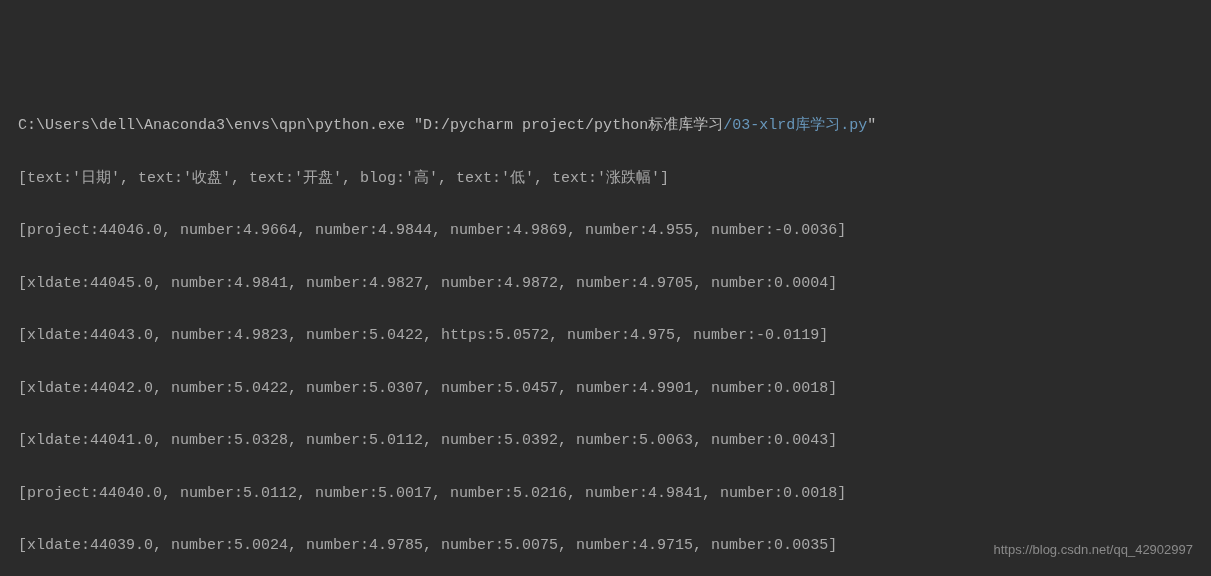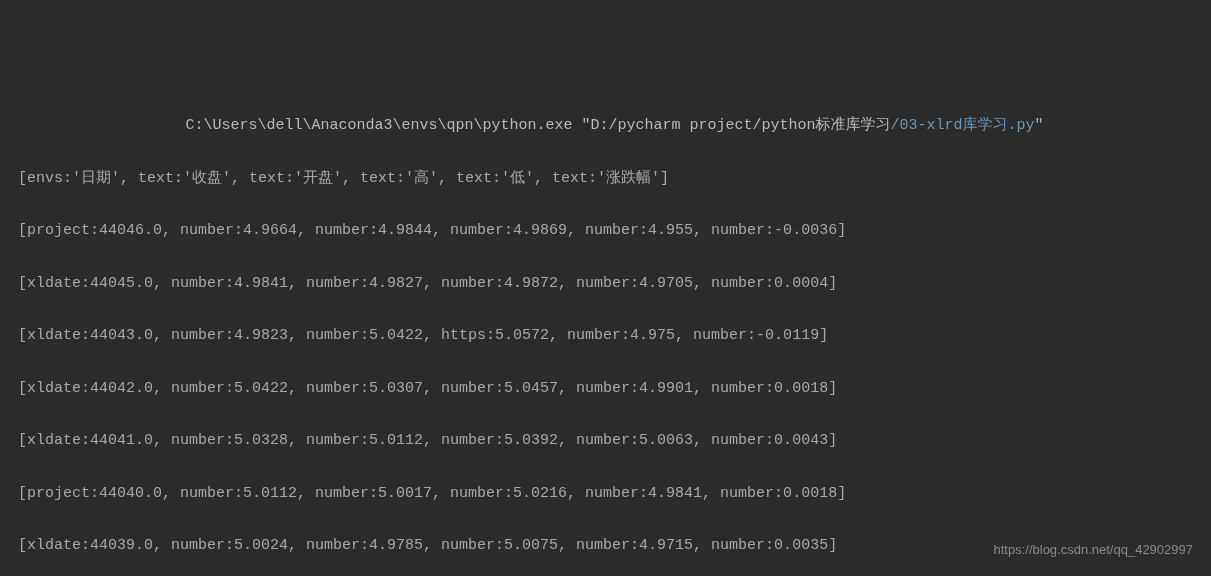--- a/index.html
+++ b/index.html
@@ -15,21 +15,20 @@
       line-height: 1.75;
       padding: 8px 0 12px 18px;
       width: 1211px;
       height: 576px;
       overflow: hidden;
       position: relative;
       white-space: pre;
     }
     .cmd-line {
       color: #a9a9a9;
-      text-align: center;
     }
     .cmd-path {
       color: #bababa;
     }
     .cmd-arg {
       color: #bababa;
     }
     .cmd-file {
       color: #6897bb;
     }
@@ -46,21 +45,21 @@
       white-space: nowrap;
       margin-top: 8px;
     }
   </style>
 </head>
 <body>
 
 
 
 <div class="cmd-line"><span class="cmd-path">C:\Users\dell\Anaconda3\envs\qpn\python.exe</span> <span class="cmd-arg">"D:/pycharm project/python标准库学习</span><span class="cmd-file">/03-xlrd库学习.py</span><span class="cmd-arg">"</span></div>
-<div class="out-line">[envs:'日期', text:'收盘', text:'开盘', text:'高', text:'低', text:'涨跌幅']</div>
+<div class="out-line">[text:'日期', text:'收盘', text:'开盘', blog:'高', text:'低', text:'涨跌幅']</div>
 <div class="out-line">[project:44046.0, number:4.9664, number:4.9844, number:4.9869, number:4.955, number:-0.0036]</div>
 <div class="out-line">[xldate:44045.0, number:4.9841, number:4.9827, number:4.9872, number:4.9705, number:0.0004]</div>
 <div class="out-line">[xldate:44043.0, number:4.9823, number:5.0422, https:5.0572, number:4.975, number:-0.0119]</div>
 <div class="out-line">[xldate:44042.0, number:5.0422, number:5.0307, number:5.0457, number:4.9901, number:0.0018]</div>
 <div class="out-line">[xldate:44041.0, number:5.0328, number:5.0112, number:5.0392, number:5.0063, number:0.0043]</div>
 <div class="out-line">[project:44040.0, number:5.0112, number:5.0017, number:5.0216, number:4.9841, number:0.0018]</div>
 <div class="out-line">[xldate:44039.0, number:5.0024, number:4.9785, number:5.0075, number:4.9715, number:0.0035]</div>
 
 
 

